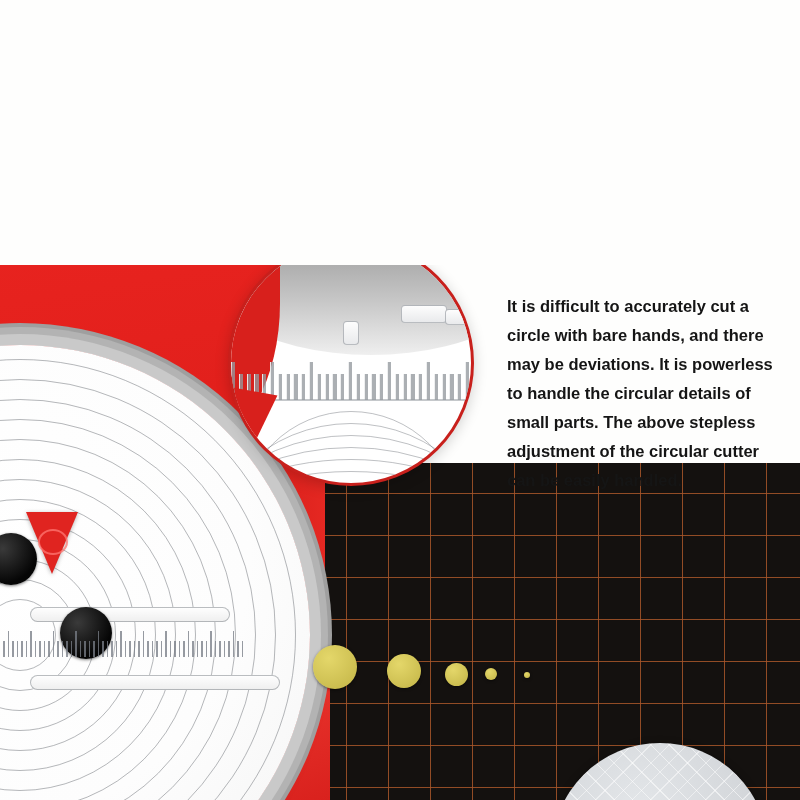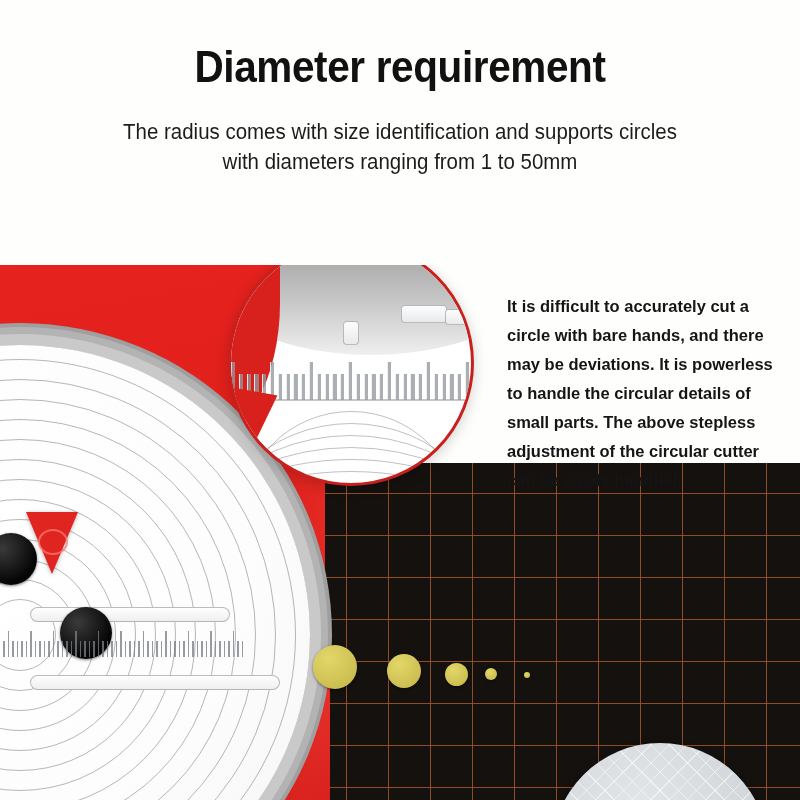--- a/index.html
+++ b/index.html
@@ -283,24 +283,20 @@
     background: radial-gradient(circle at 36% 30%, #e4d76a, #c9bb4d 80%);
     box-shadow: 0 1px 3px rgba(0,0,0,0.5);
     z-index: 10;
   }
 </style>
 </head>
 <body>
 
 <div id="page">
 
-  <div id="header">
-    <div id="page-title">Diameter requirement</div>
-    <div id="page-subtitle">The radius comes with size identification and supports circles with diameters ranging from 1 to 50mm</div>
-  </div>
 
   <div id="photo">
 
     <div class="mat" id="mat-right"></div>
 
     <div id="cutter-body"></div>
     <div id="cutter-notch"></div>
 
     <div id="dial">
 

